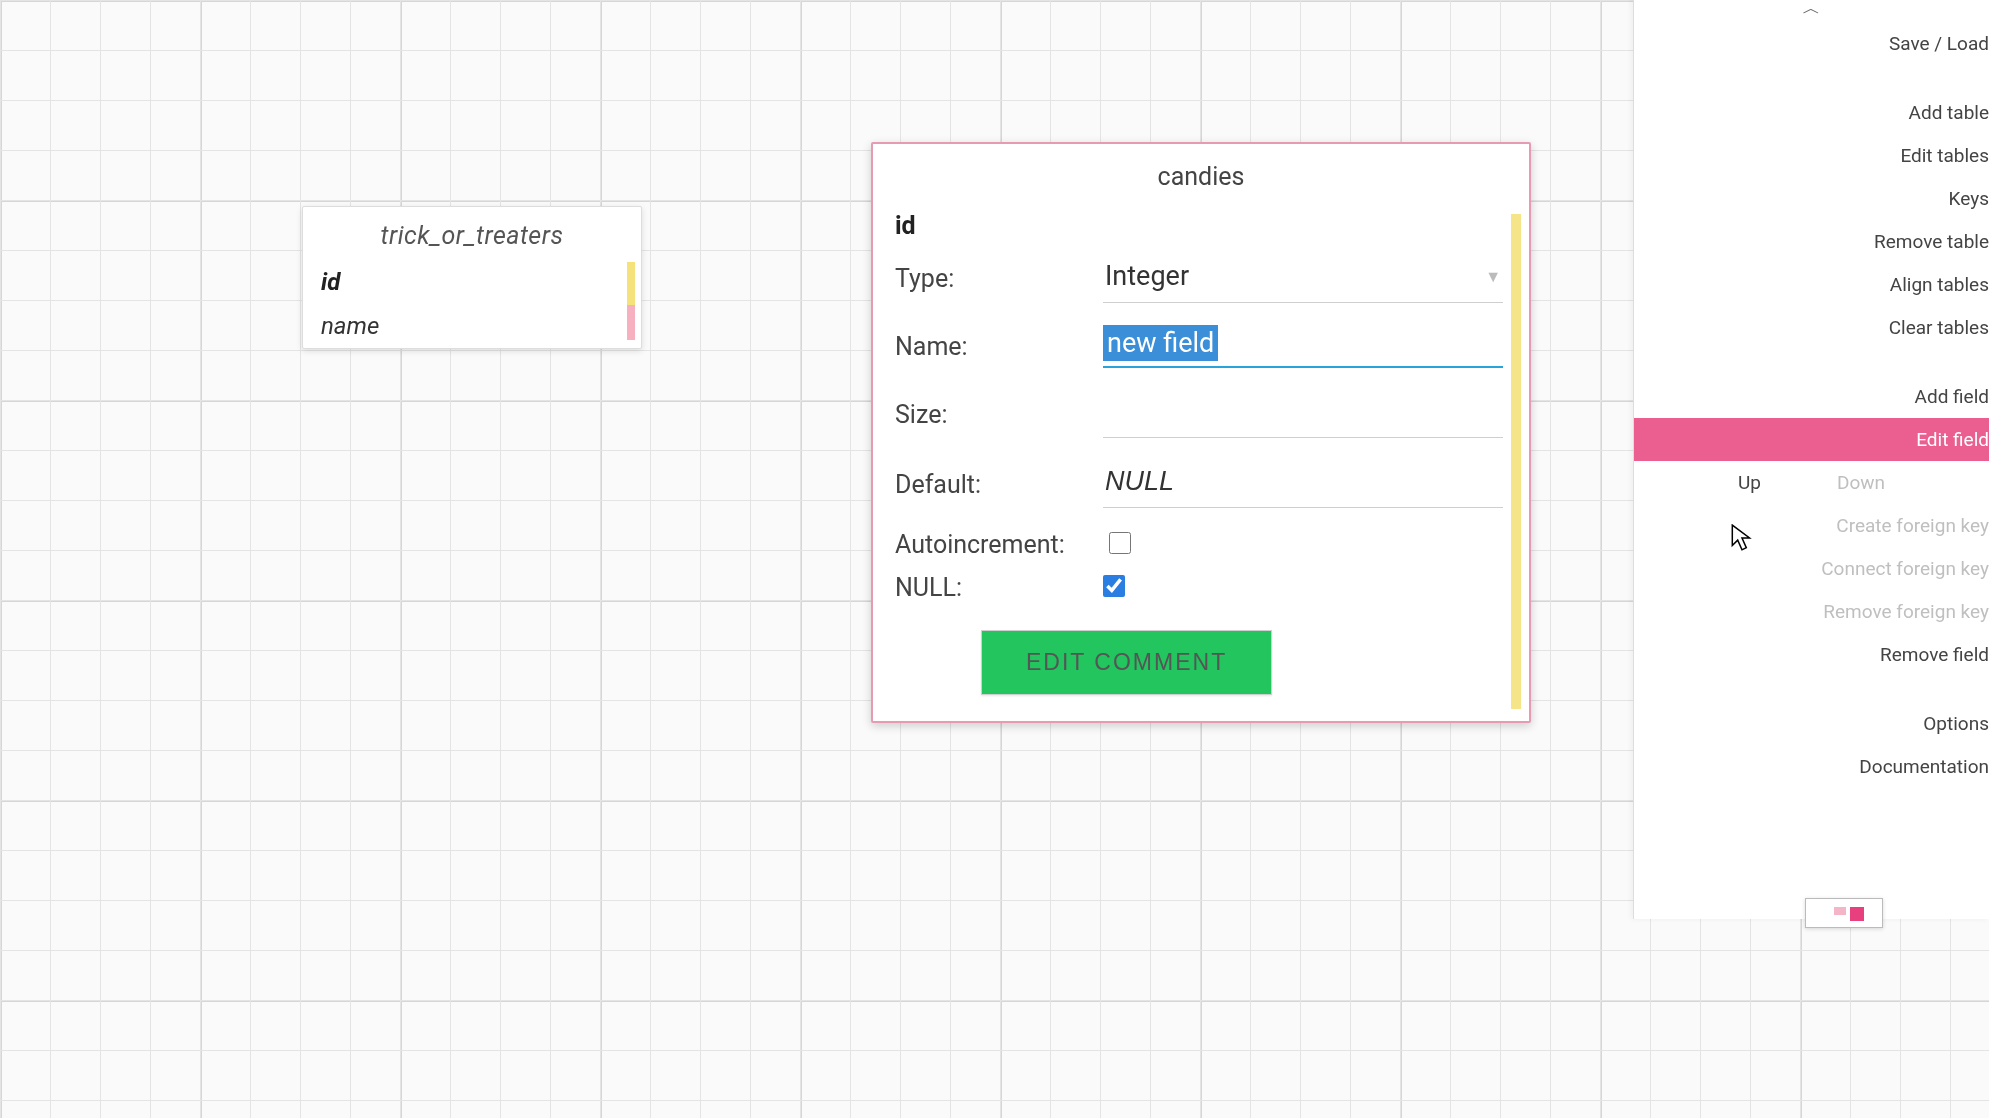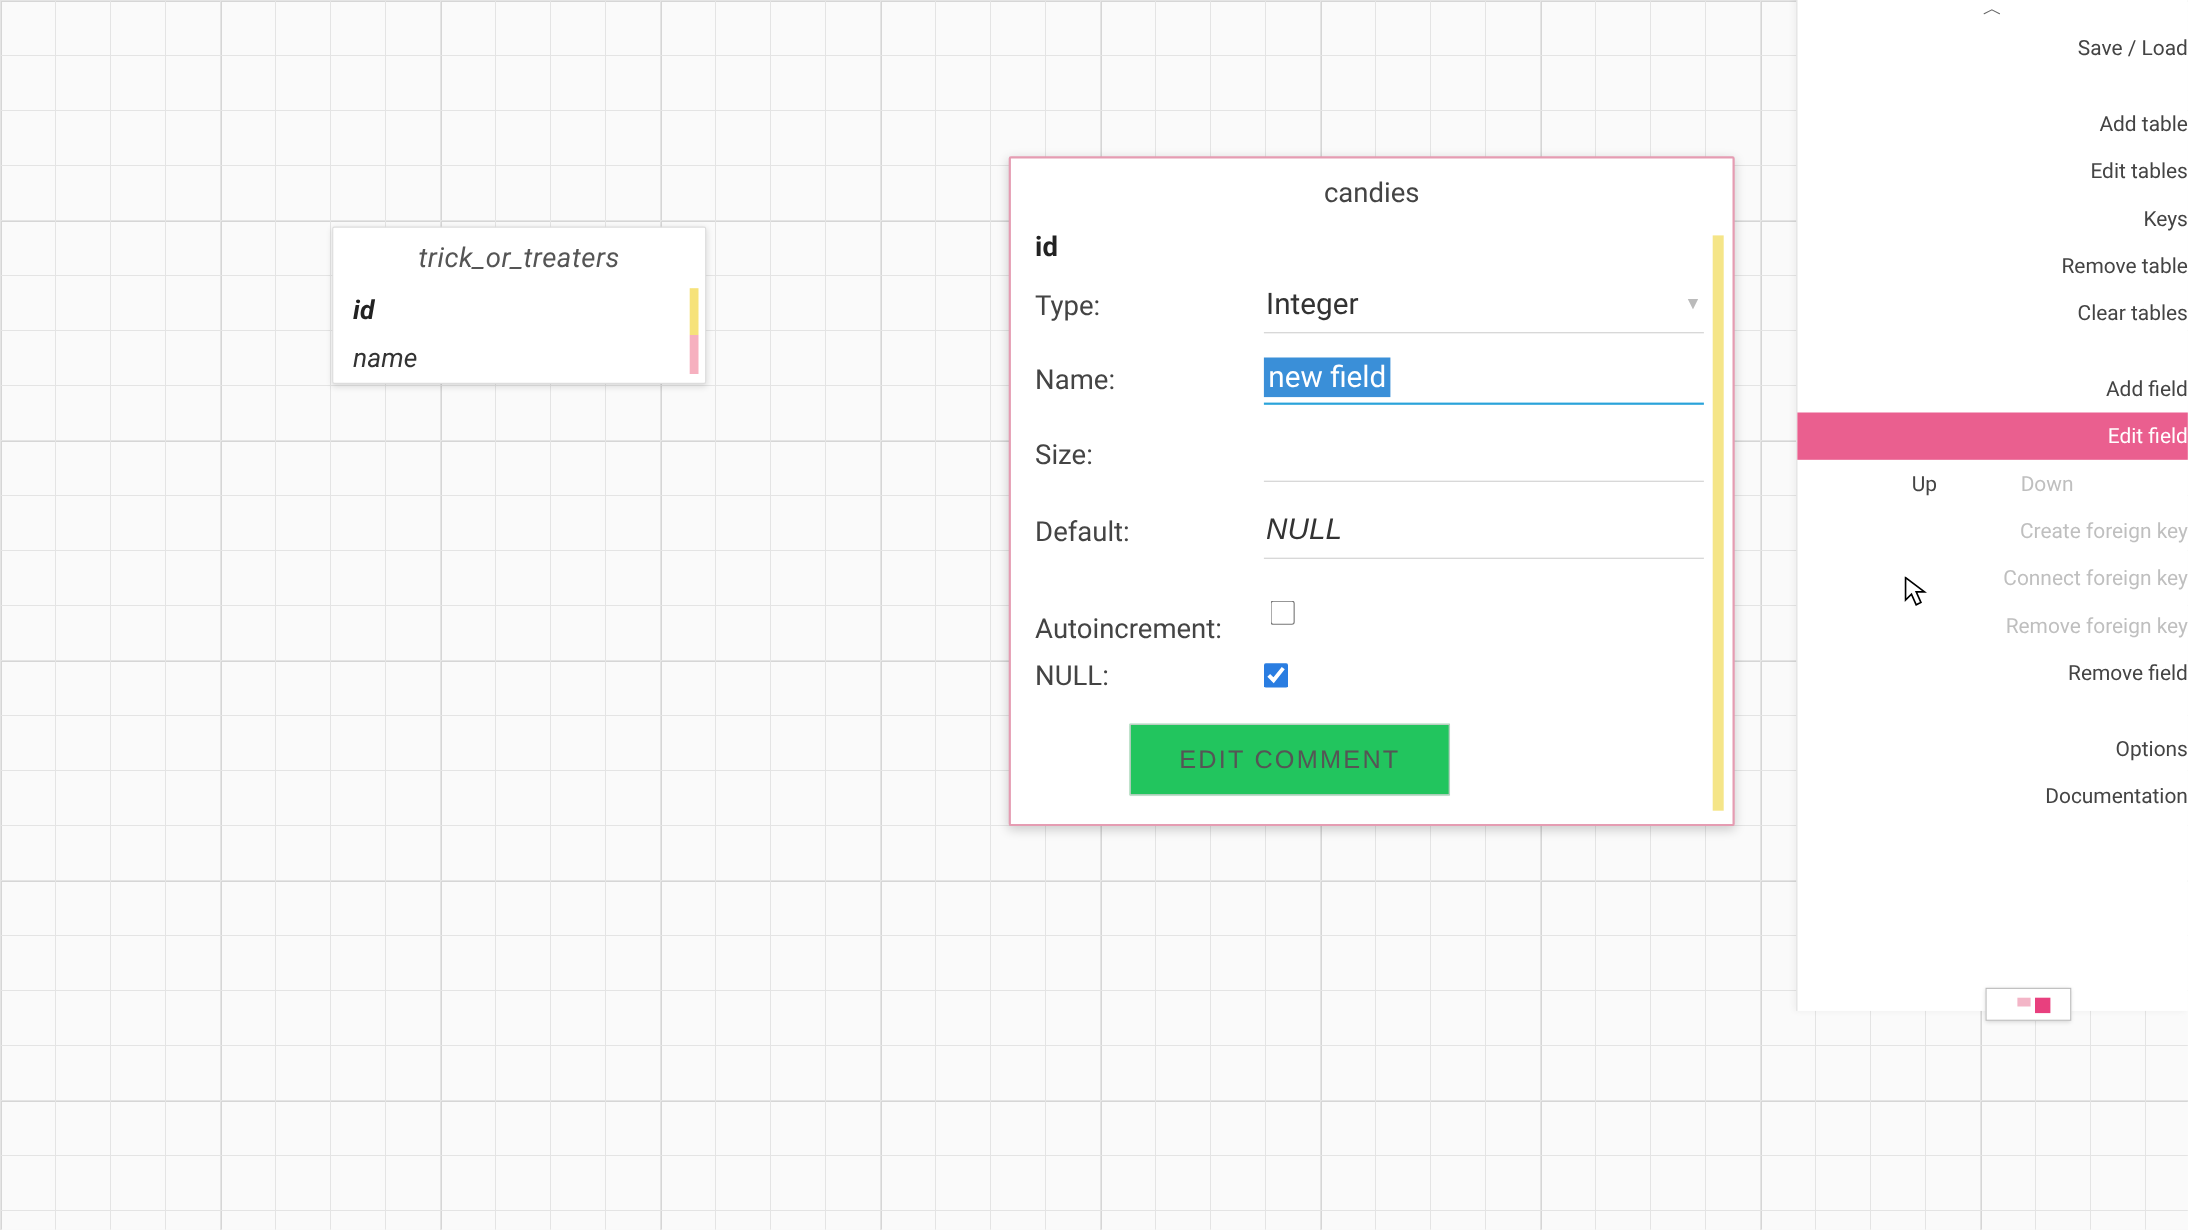--- a/index.html
+++ b/index.html
@@ -222,21 +222,21 @@
 
 <div class="canvas"></div>
 
 <div class="table-card" style="left:302px; top:206px;font-style:italic;">
   <div class="title">trick_or_treaters</div>
   <div class="field pk">id</div>
   <div class="field">name</div>
   <div class="stripe"></div>
 </div>
 
-<div class="edit-panel" style="left:917px; top:142px;">
+<div class="edit-panel" style="left:871px; top:142px;">
   <div class="panel-title">candies</div>
   <div class="pk-label">id</div>
   <div class="yellow-stripe"></div>
 
   <div class="form">
 
     <div class="row">
       <div class="lab">Type:</div>
       <div class="ctl">
         <div class="selectish">
@@ -264,21 +264,21 @@
     </div>
 
     <div class="row">
       <div class="lab">Default:</div>
       <div class="ctl">
         <input class="plain-under" value="NULL" style="">
       </div>
     </div>
 
     <div class="row" style="margin-bottom:14px;">
-      <div class="lab" style="width:196px;margin-top:28px;">Autoincrement:</div>
+      <div class="lab" style="width:196px;">Autoincrement:</div>
       <div class="ctl">
         <input type="checkbox" class="chk" style="">
       </div>
     </div>
 
     <div class="row" style="">
       <div class="lab">NULL:</div>
       <div class="ctl">
         <input type="checkbox" class="chk" checked="" style="">
       </div>
@@ -291,20 +291,21 @@
 <div class="sidebar">
   <div class="side-collapse">︿</div>
 
   <div class="side-item">Save / Load</div>
   <div class="side-gap"></div>
 
   <div class="side-item">Add table</div>
   <div class="side-item">Edit tables</div>
   <div class="side-item">Keys</div>
   <div class="side-item">Remove table</div>
+  <div class="side-item">Align tables</div>
   <div class="side-item">Clear tables</div>
   <div class="side-gap"></div>
 
   <div class="side-item">Add field</div>
   <div class="side-item active">Edit field</div>
   <div class="side-row2">
     <div class="side-item">Up</div>
     <div class="side-item disabled">Down</div>
   </div>
   <div class="side-item disabled">Create foreign key</div>

